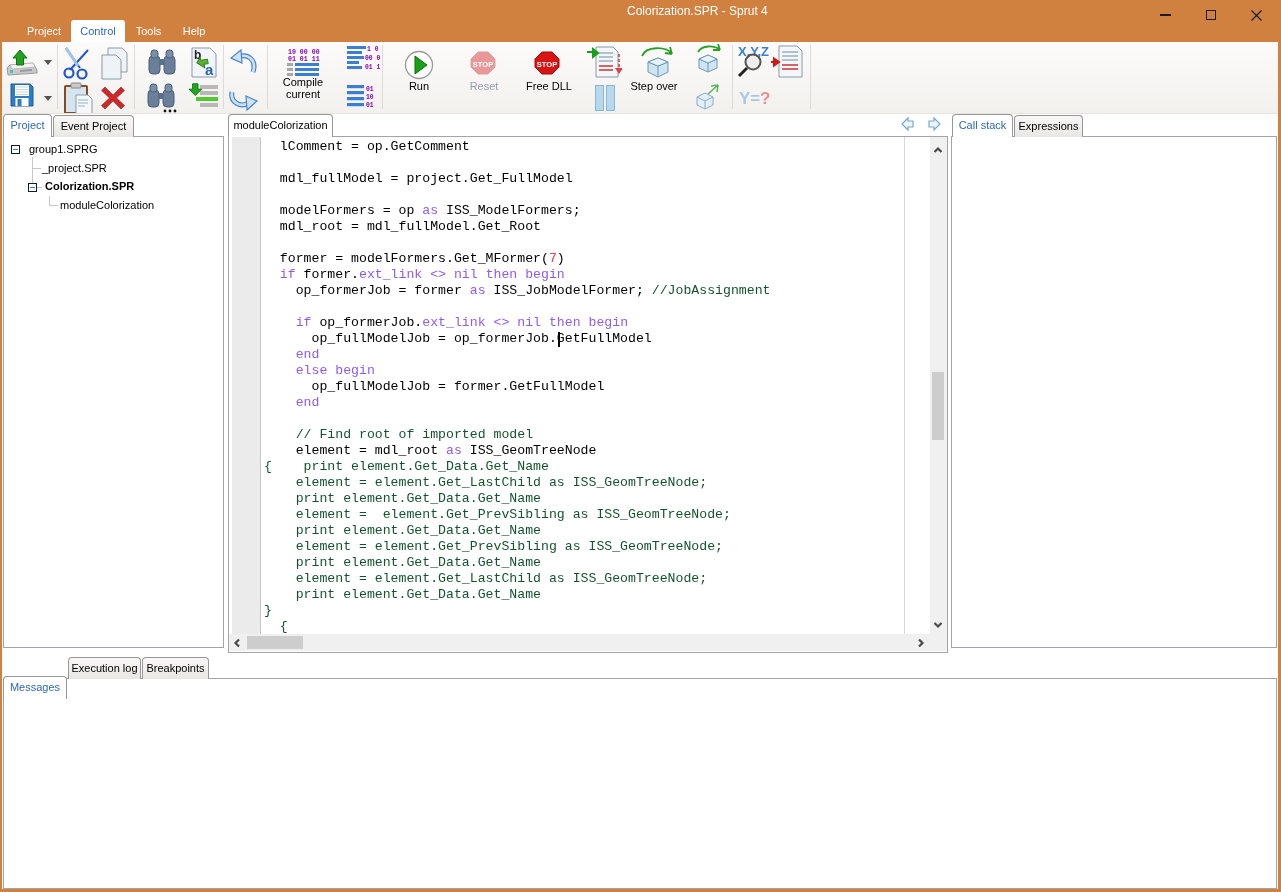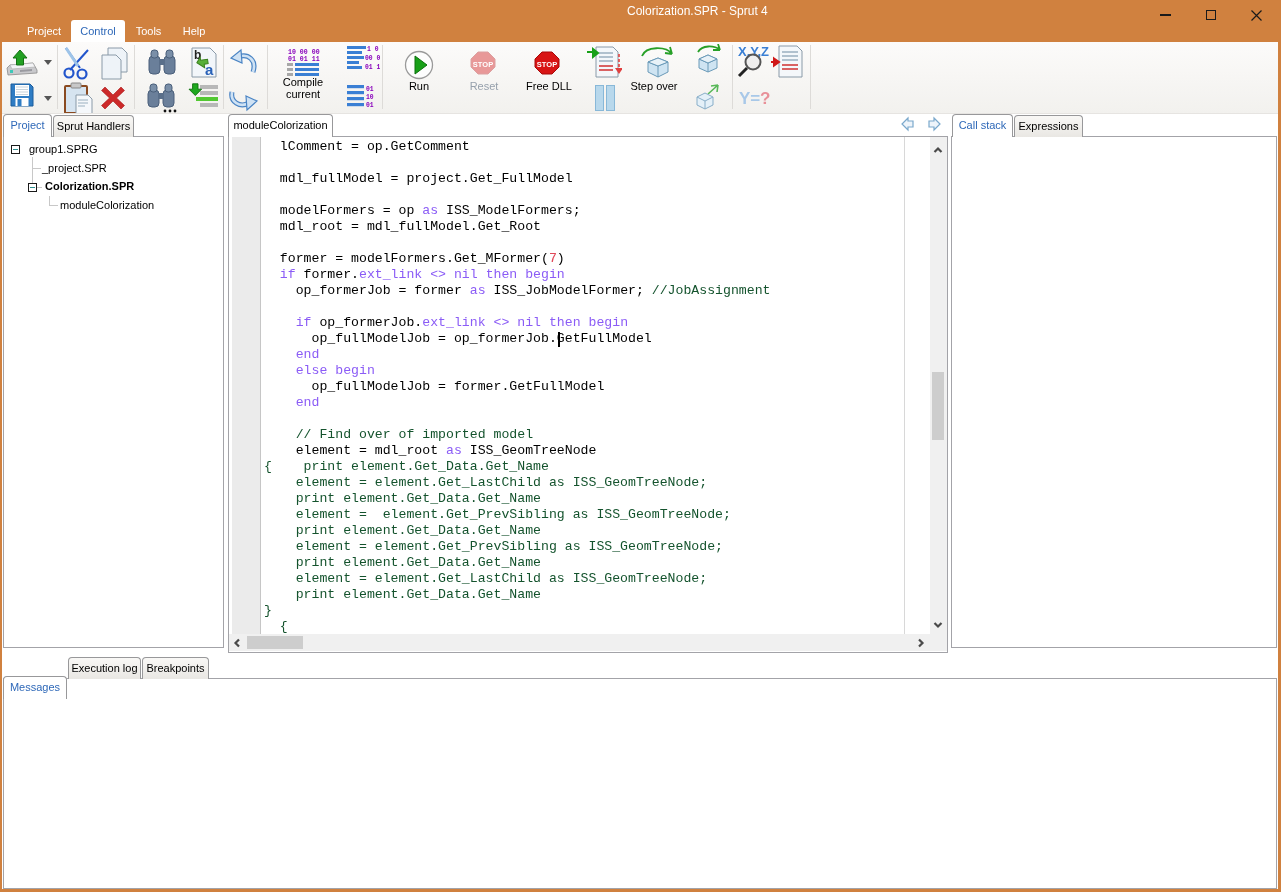--- a/index.html
+++ b/index.html
@@ -257,21 +257,21 @@
     <path d="M1,18 L6,18 M4,14.5 L9,18 L4,21.5 Z" stroke="#d01818" stroke-width="2" fill="#d01818"></path>
   </svg>
   <div class="tblabel" style="left:268px;top:34px;width:66px;">Compile<br>current</div>
   <div class="tblabel" style="left:390px;top:38px;width:54px;">Run</div>
   <div class="tblabel" style="left:455px;top:38px;width:54px;color:#96a0ac;">Reset</div>
   <div class="tblabel" style="left:518px;top:38px;width:58px;">Free DLL</div>
   <div class="tblabel" style="left:623px;top:38px;width:58px;">Step over</div>
 </div>
 
 <div class="tab active" style="left:3px;top:114px;width:49px;">Project</div>
-<div class="tab" style="left:53px;top:115px;width:81px;">Sprut Handlers</div>
+<div class="tab" style="left:53px;top:115px;width:81px;">Event Project</div>
 <div class="box" style="left:3px;top:136px;width:221px;height:512px;"></div>
 <div class="abs tree" style="z-index:3;">
   <div class="tline" style="left:32px;top:157px;width:1px;height:26px;"></div>
   <div class="tline" style="left:33px;top:168px;width:8px;height:1px;"></div>
   <div class="tline" style="left:37px;top:187px;width:5px;height:1px;"></div>
   <div class="tline" style="left:49px;top:196px;width:1px;height:10px;"></div>
   <div class="tline" style="left:49px;top:205px;width:9px;height:1px;"></div>
   <div class="pmbox" style="left:11px;top:145px;"></div>
   <div class="pmbox" style="left:28px;top:183px;"></div>
   <div class="abs" style="left:29px;top:143px;">group1.SPRG</div>
@@ -294,21 +294,21 @@
   <span class="k">if</span> former.<span class="k">ext_link</span> <span class="k">&lt;&gt;</span> <span class="k">nil</span> <span class="k">then</span> <span class="k">begin</span>
     op_formerJob = former <span class="k">as</span> ISS_JobModelFormer; <span class="c">//JobAssignment</span>
 
     <span class="k">if</span> op_formerJob.<span class="k">ext_link</span> <span class="k">&lt;&gt;</span> <span class="k">nil</span> <span class="k">then</span> <span class="k">begin</span>
       op_fullModelJob = op_formerJob.GetFullModel
     <span class="k">end</span>
     <span class="k">else</span> <span class="k">begin</span>
       op_fullModelJob = former.GetFullModel
     <span class="k">end</span>
 
-    <span class="c">// Find over of imported model</span>
+    <span class="c">// Find root of imported model</span>
     element = mdl_root <span class="k">as</span> ISS_GeomTreeNode
 <span class="c">{    print element.Get_Data.Get_Name
     element = element.Get_LastChild as ISS_GeomTreeNode;
     print element.Get_Data.Get_Name
     element =  element.Get_PrevSibling as ISS_GeomTreeNode;
     print element.Get_Data.Get_Name
     element = element.Get_PrevSibling as ISS_GeomTreeNode;
     print element.Get_Data.Get_Name
     element = element.Get_LastChild as ISS_GeomTreeNode;
     print element.Get_Data.Get_Name

